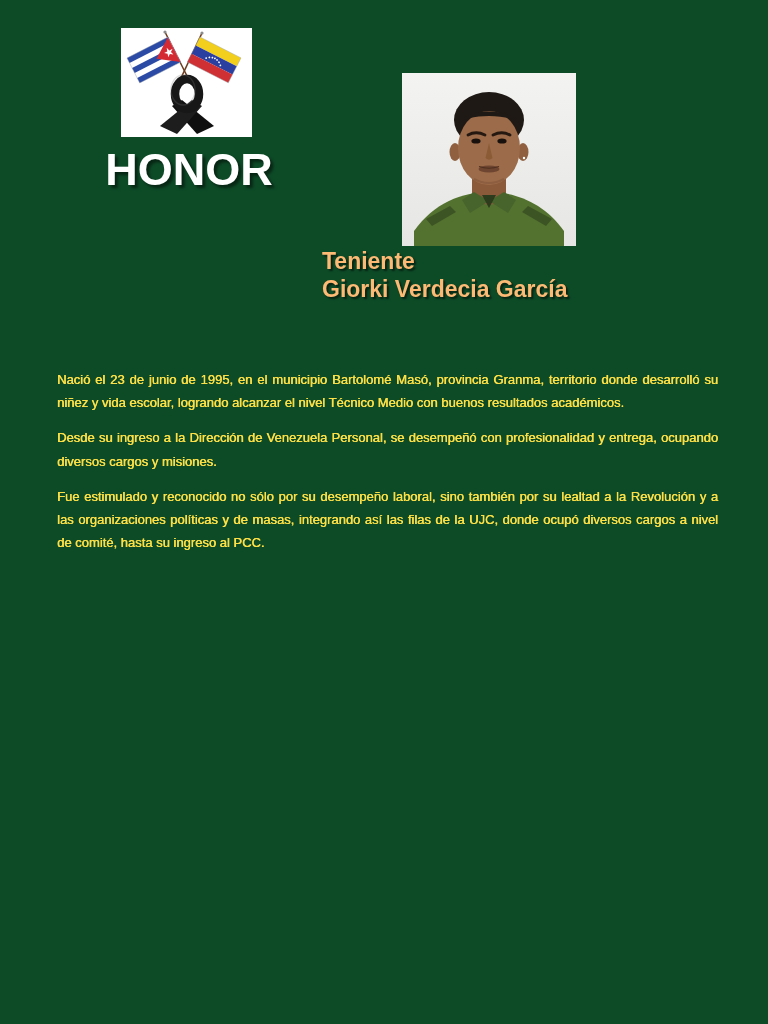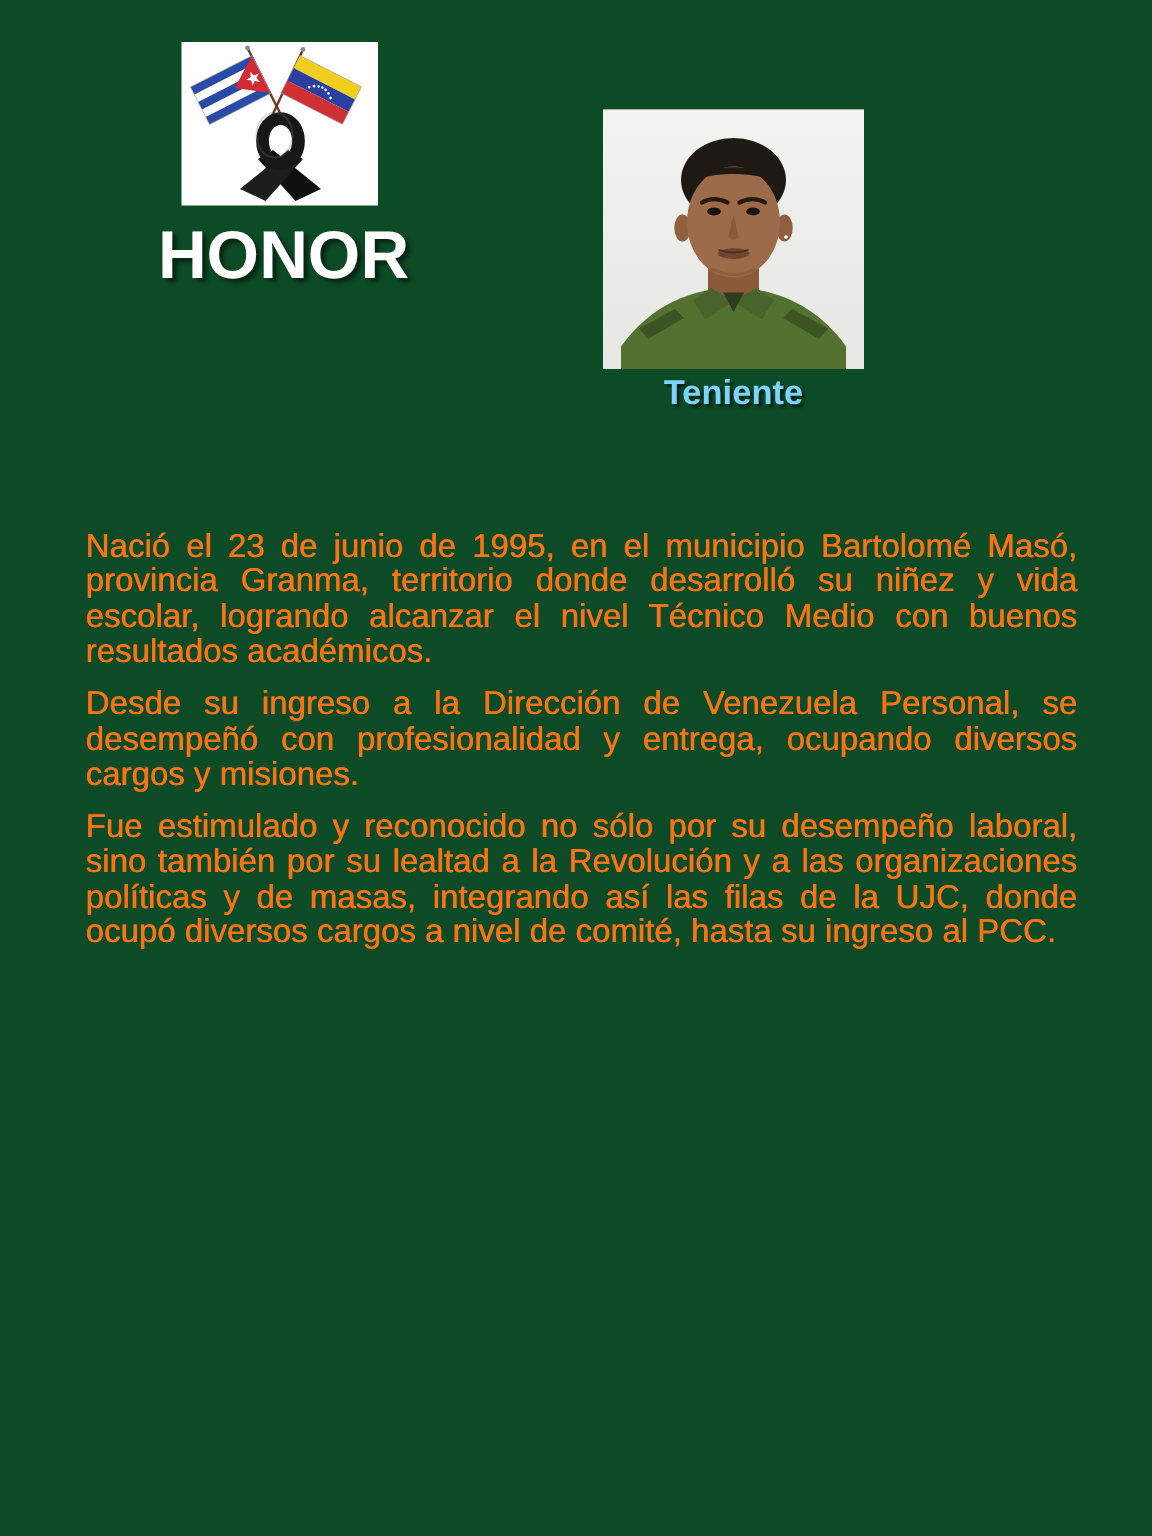--- a/index.html
+++ b/index.html
@@ -29,29 +29,29 @@
   }
   
   .photo{
     position:absolute;left:402px;top:73px;width:174px;height:173px;
     background:#f1f2f0;
   }
   .photo svg{display:block;width:100%;height:100%;}
   
   .caption{
     position:absolute;left:322px;top:247px;width:334px;
-    text-align:center;color:#7dd3fc;font-weight:bold;
+    color:#fdba74;font-weight:bold;
     font-size:23px;line-height:28px;
     text-shadow:2px 2px 2px rgba(0,0,0,0.55);
     white-space:nowrap;
   }
   
   .bio{
-    position:absolute;left:57px;top:352px;width:661px;
-    color:#f97316;font-size:22px;line-height:23.4px;
+    position:absolute;left:57px;top:368px;width:661px;
+    color:#fde047;font-size:13px;line-height:23.4px;
     text-align:justify;
     text-shadow:0.4px 0 currentColor;
   }
   .bio p{margin:0 0 11.5px 0;}
 </style>
 </head>
 <body>
 
 <div id="poster">
 
@@ -143,20 +143,21 @@
 
       <ellipse cx="87" cy="96" rx="10.5" ry="3.6" fill="#6e4530"></ellipse>
       <path d="M77,93.5 Q87,97 97,93.5" stroke="#4e2f1f" stroke-width="1.2" fill="none"></path>
 
       <path d="M72,106 Q87,114 102,106" stroke="#7e5238" stroke-width="2" fill="none" opacity="0.5"></path>
     </svg>
   </div>
 
   <div class="caption">
     <div>Teniente</div>
+    <div>Giorki Verdecia García</div>
   </div>
 
   <div class="bio">
     <p>Nació el 23 de junio de 1995, en el municipio Bartolomé Masó, provincia Granma, territorio donde desarrolló su niñez y vida escolar, logrando alcanzar el nivel Técnico Medio con buenos resultados académicos.</p>
     <p>Desde su ingreso a la Dirección de Venezuela Personal, se desempeñó con profesionalidad y entrega, ocupando diversos cargos y misiones.</p>
     <p>Fue estimulado y reconocido no sólo por su desempeño laboral, sino también por su lealtad a la Revolución y a las organizaciones políticas y de masas, integrando así las filas de la UJC, donde ocupó diversos cargos a nivel de comité, hasta su ingreso al PCC.</p>
   </div>
 
 </div>
 

